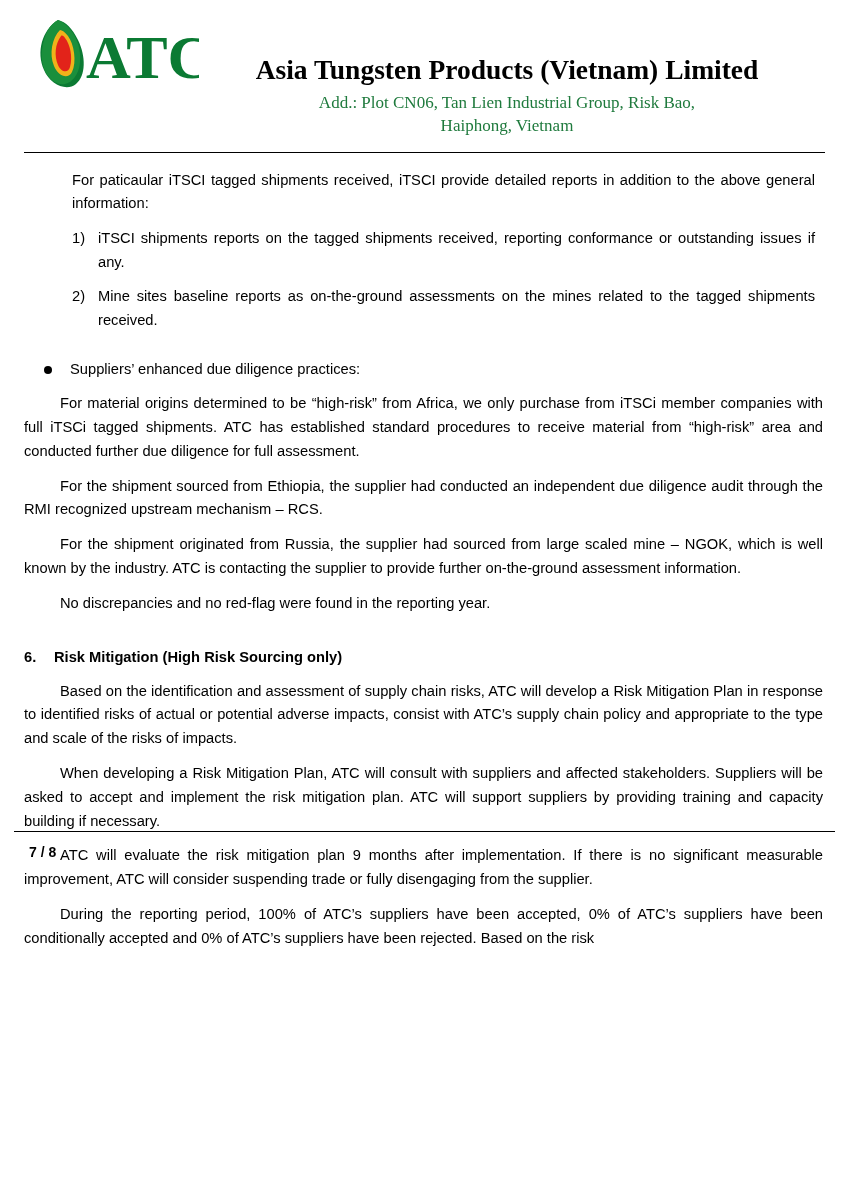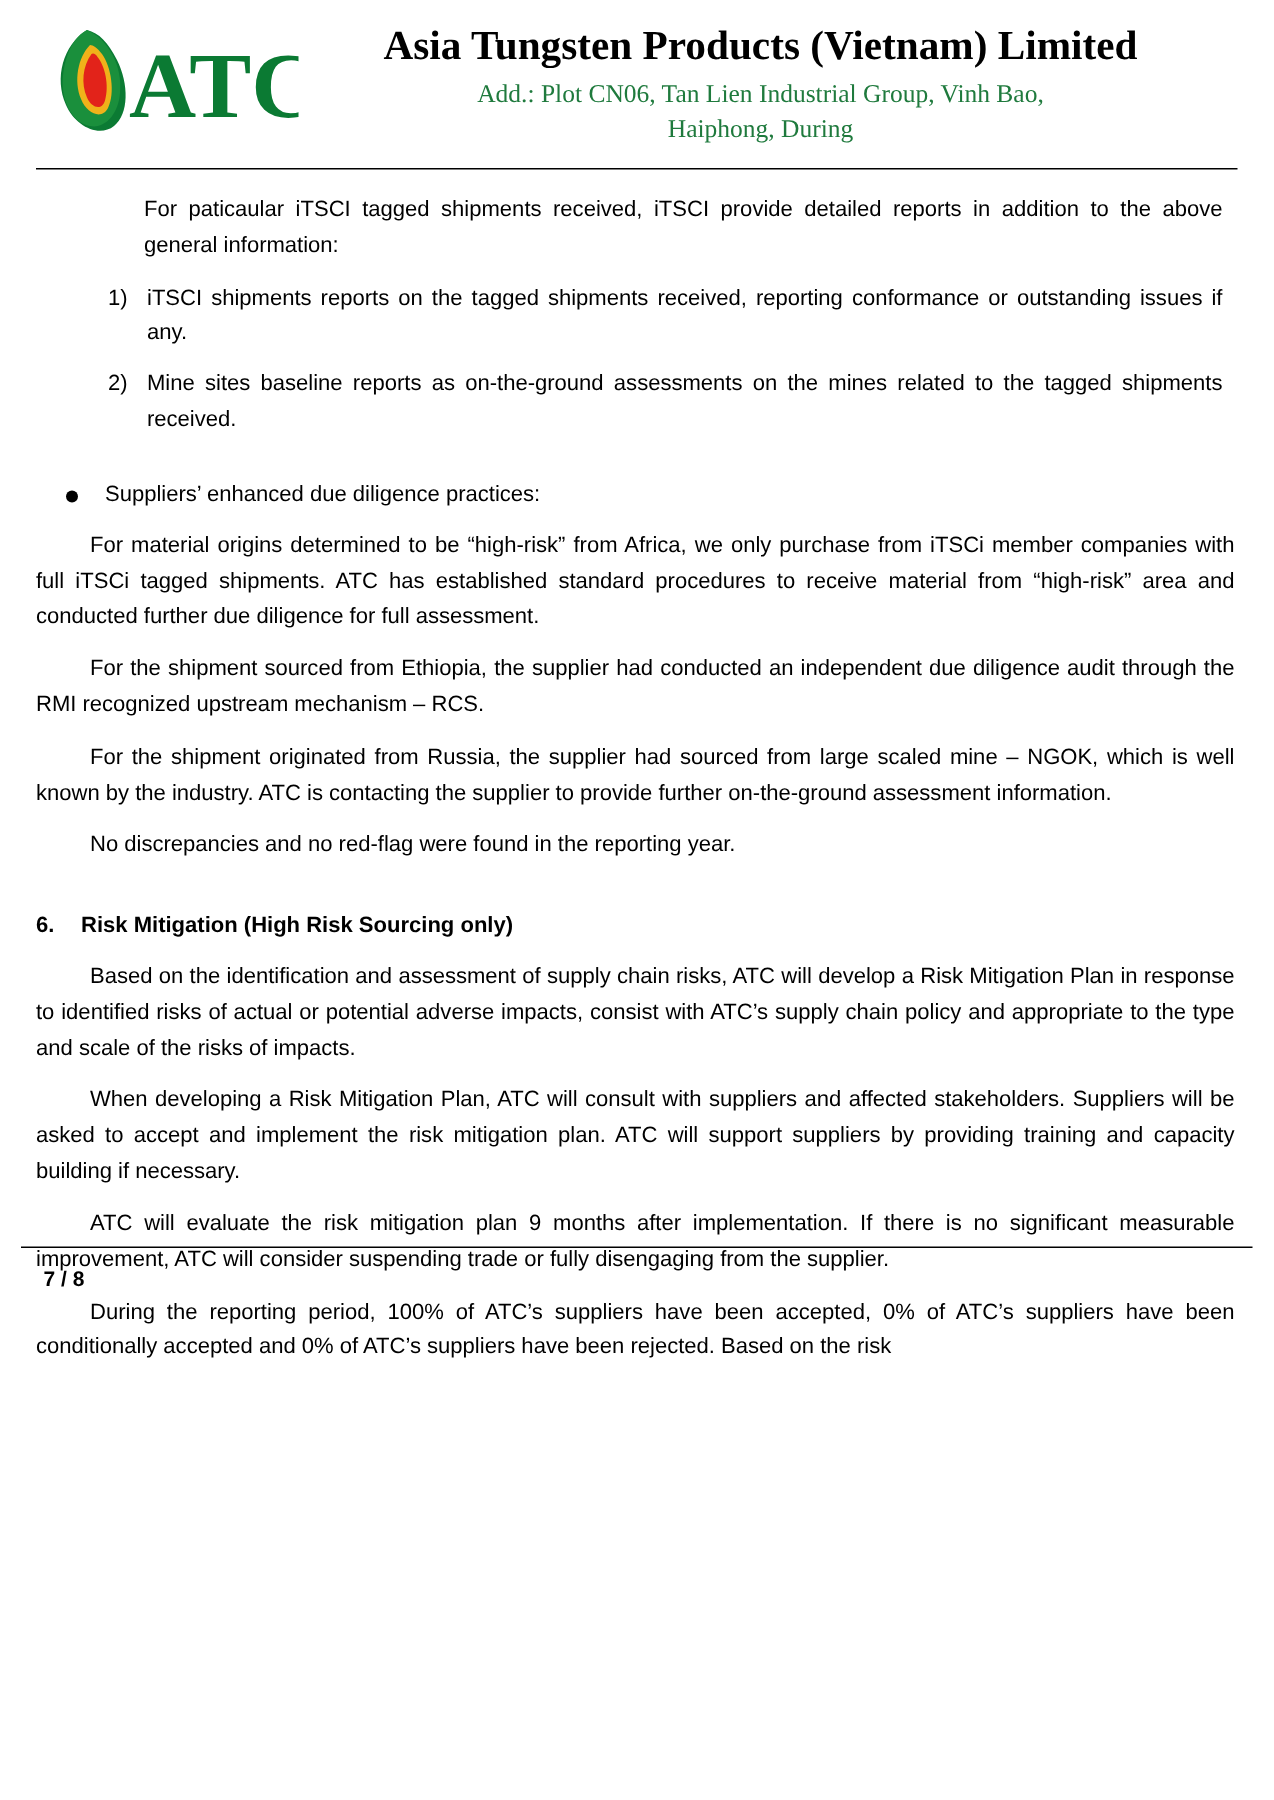--- a/index.html
+++ b/index.html
@@ -36,20 +36,21 @@
     position: relative;
     height: 86px;
   }
   .logo-svg { display: block; }
 
   .header-text {
     flex: 1 1 auto;
     text-align: center;
     padding-top: 4px;
     padding-right: 10px;
+    margin-top: 40px;
   }
   .company-name {
     font-family: "Liberation Serif", serif;
     font-weight: bold;
     font-size: 27.5px;
     letter-spacing: 0px;
     color: #000000;
     line-height: 1.15;
     white-space: nowrap;
   }
@@ -72,21 +73,21 @@
     padding: 16px 24px 0 24px;
     box-sizing: border-box;
     font-size: 14.7px;
     line-height: 1.62;
   }
   p {
     margin: 0 0 11px 0;
     text-align: justify;
   }
   .indent-block {
-    margin-left: 72px;
+    margin-left: 48px;
     margin-right: 10px;
   }
   .indent-block p { text-indent: 0; }
 
   .numlist {
     list-style: none;
     margin: 0 0 8px 0;
     padding: 0;
   }
   .numlist li {
@@ -176,22 +177,22 @@
           <path d="M36 18 C28 26, 25 42, 30 54 C34 64, 44 68, 48 60 C53 50, 50 32, 44 24 C41 20, 38 18, 36 18 Z" fill="#f0b21a"></path>
           <path d="M37 24 C31 32, 30 44, 34 53 C37 60, 44 62, 46 55 C49 45, 46 32, 41 26 C40 24, 38 23, 37 24 Z" fill="#e2231a"></path>
         </g>
 
         <text x="62" y="66" font-family="Liberation Serif, serif" font-size="62" font-weight="bold" fill="#0b7a33">ATC</text>
       </svg>
     </div>
     <div class="header-text">
       <div class="company-name">Asia Tungsten Products (Vietnam) Limited</div>
       <div class="address">
-        <span>Add.: Plot CN06, Tan Lien Industrial Group, Vinh Bao,</span>
-        <span class="addr-line2">Haiphong, During</span>
+        <span>Add.: Plot CN06, Tan Lien Industrial Group, Risk Bao,</span>
+        <span class="addr-line2">Haiphong, Vietnam</span>
       </div>
     </div>
   </div>
   <div class="header-rule"></div>
 
   <div class="content">
 
     <div class="indent-block">
       <p>For paticaular iTSCI tagged shipments received, iTSCI provide detailed reports in addition to the above general information:</p>
     </div>

